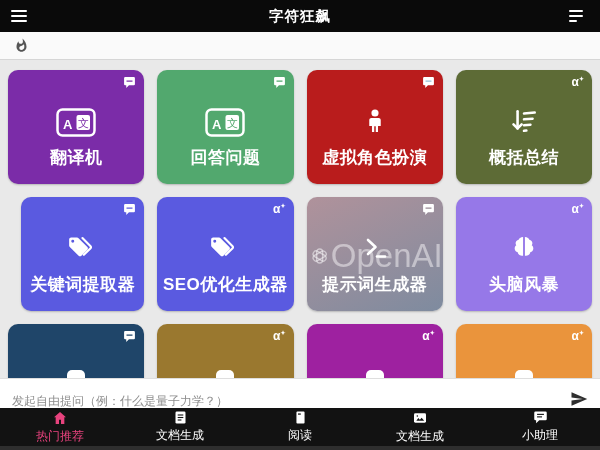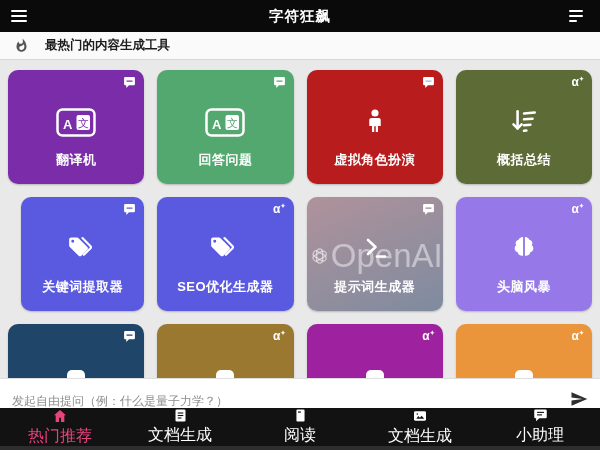--- a/index.html
+++ b/index.html
@@ -20,33 +20,33 @@
   .section-title { font-size:12.5px; font-weight:600; color:#1b1b1b; }
   .flame { margin-left:2px; display:flex; }
 
   
   .grid { height:318px; flex:0 0 auto; overflow:hidden; padding:10px 8px; display:grid; grid-template-columns:repeat(4,1fr); grid-auto-rows:114px; gap:13px; }
   .card { border-radius:10px; position:relative; color:#fff; cursor:pointer; box-shadow:0 1px 2px rgba(0,0,0,.22); overflow:hidden; }
   .corner { position:absolute; top:6px; right:8px; line-height:1; }
   .corner.alpha { font-size:12px; font-weight:bold; color:#fff; }
   .corner.alpha i { font-style:normal; font-size:6px; vertical-align:super; }
   .center-icon { position:absolute; top:38px; left:0; right:0; display:flex; justify-content:center; }
-  .card-label { position:absolute; bottom:15px; left:0; right:0; text-align:center; font-size:13px; font-weight:bold; letter-spacing:.5px; }
+  .card-label { position:absolute; bottom:15px; left:0; right:0; text-align:center; font-size:17px; font-weight:bold; letter-spacing:.5px; }
   .watermark { position:absolute; top:40px; left:4px; right:0; display:flex; align-items:center; gap:3px; color:rgba(248,245,248,.5); font-size:33px; font-weight:500; white-space:nowrap; overflow:hidden; pointer-events:none; }
   .peek { position:absolute; top:46px; left:50%; transform:translateX(-50%); width:18px; height:18px; border-radius:5px; background:#fff; }
 
   
   .input-bar { height:30px; background:#fff; border-top:1px solid #dedede; display:flex; align-items:flex-end; padding:0 12px; gap:8px; flex:0 0 auto; }
   .input-bar input { flex:1; border:none; outline:none; font-size:12px; color:#333; background:transparent; font-family:"Liberation Sans",sans-serif; }
   .input-bar input::placeholder { color:#8d8d8d; }
   .send-btn { display:flex; cursor:pointer; }
 
   
   .nav { height:38px; background:#121212; display:flex; flex:0 0 auto; }
-  .nav-item { flex:1; display:flex; flex-direction:column; align-items:center; justify-content:center; gap:2px; color:#fff; font-size:16px; cursor:pointer; }
+  .nav-item { flex:1; display:flex; flex-direction:column; align-items:center; justify-content:center; gap:2px; color:#fff; font-size:12px; cursor:pointer; }
   .nav-item svg { display:block; }
   .bottom-strip { height:4px; background:#2e2e2e; flex:0 0 auto; }
 </style>
 </head>
 <body>
 
 <div class="app">
 
   <div class="header">
     <span class="icon-btn menu-icon">
@@ -61,21 +61,20 @@
         <i></i>
       </span>
   </div>
 
   <div class="section-bar">
     <span class="flame">
       <svg width="15" height="15" viewBox="0 0 24 24" fill="#555">
         <path d="M13.5.67s.74 2.65.74 4.8c0 2.06-1.35 3.73-3.41 3.73-2.07 0-3.63-1.67-3.63-3.73l.03-.36C5.21 7.51 4 10.62 4 14c0 4.42 3.58 8 8 8s8-3.58 8-8C20 8.61 17.41 3.8 13.5.67zM11.71 19c-1.78 0-3.22-1.4-3.22-3.14 0-1.62 1.05-2.76 2.81-3.12 1.77-.36 3.6-1.21 4.62-2.58.39 1.29.59 2.65.59 4.04 0 2.65-2.15 4.8-4.8 4.8z"></path>
       </svg>
     </span>
-    <span class="section-title">最热门的内容生成工具</span>
   </div>
 
   <div class="grid">
       <div class="card" style="background: rgb(123, 44, 168);">
         <span class="corner"><svg width="13" height="13" viewBox="0 0 24 24" fill="none">
             <path d="M4 2h16a2 2 0 012 2v11a2 2 0 01-2 2H11l-5 5v-5H4a2 2 0 01-2-2V4a2 2 0 012-2z" fill="#fff"></path>
      <line x1="6.5" y1="9.5" x2="17.5" y2="9.5" stroke="#7b2ca8" stroke-width="2.6"></line>
           </svg></span>
         <span class="center-icon">
           <svg width="40" height="29" viewBox="0 0 40 29" fill="none">

